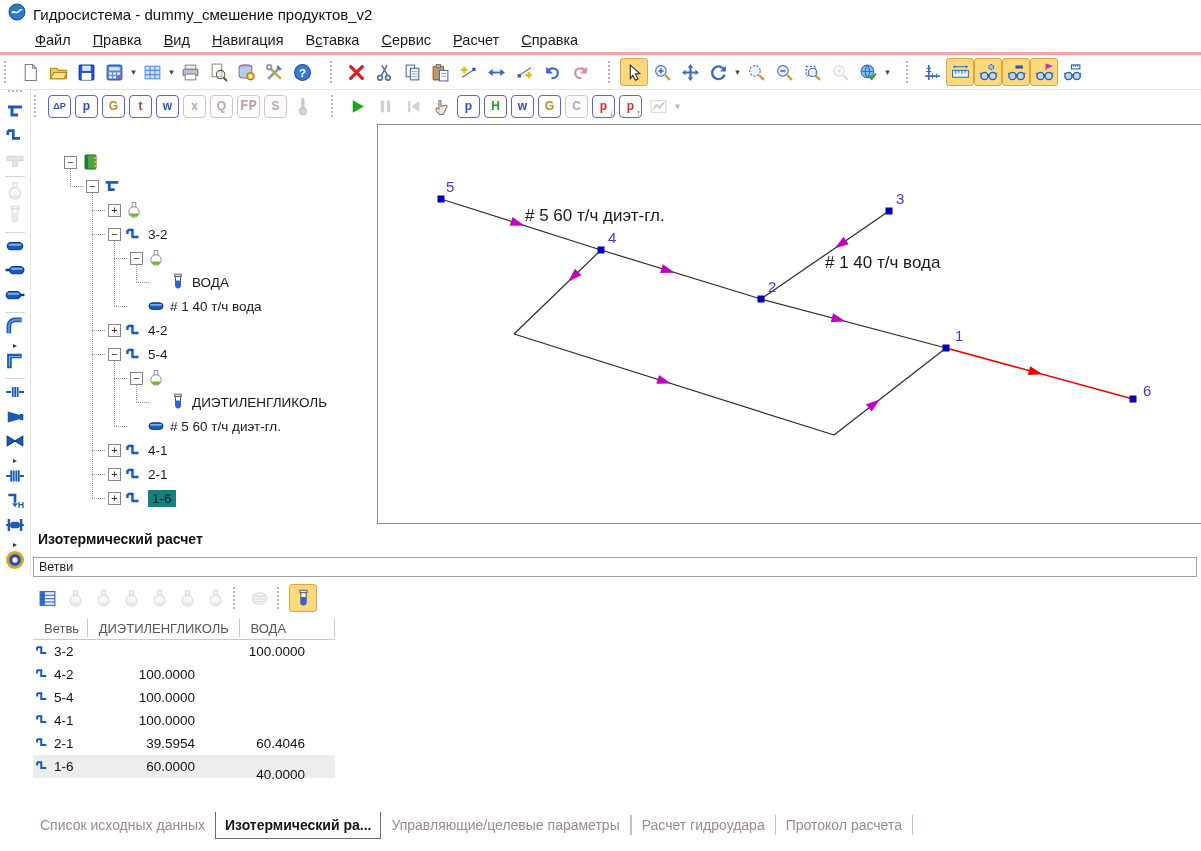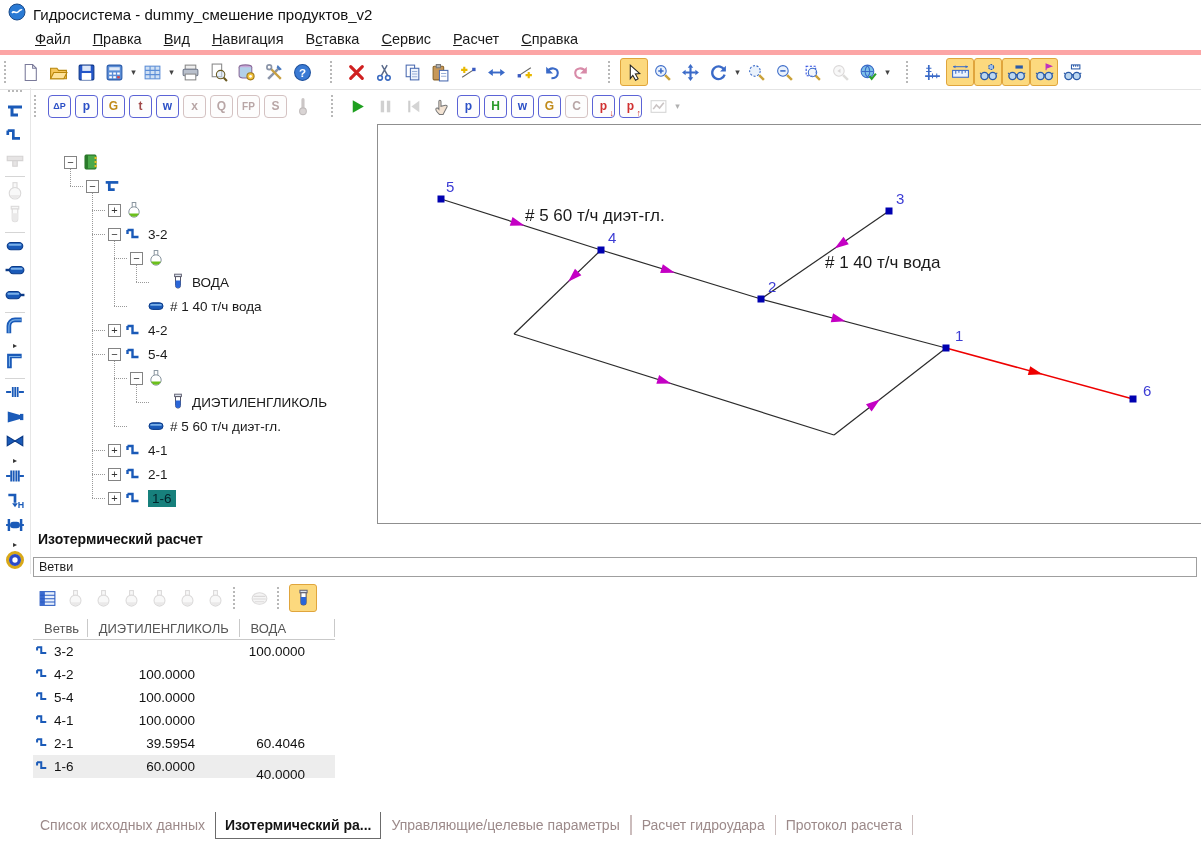--- a/index.html
+++ b/index.html
@@ -3,21 +3,21 @@
 <meta charset="utf-8">
 <style>
   html,body{margin:0;padding:0;background:#fff;}
   .app{position:relative;width:1201px;height:851px;background:#fff;overflow:hidden;
        font-family:"Liberation Sans","DejaVu Sans",sans-serif;color:#1a1a1a;}
   .abs{position:absolute;}
   
   .titlebar{left:0;top:0;width:1201px;height:28px;display:flex;align-items:center;gap:7px;padding-left:8px;box-sizing:border-box;}
   .titlebar .ttl{font-size:15px;color:#111;}
   
-  .menubar{left:0;top:28px;width:1201px;height:27px;display:flex;align-items:center;padding-left:24px;box-sizing:border-box;border-bottom:5px solid #fca5a5;}
+  .menubar{left:0;top:28px;width:1201px;height:27px;display:flex;align-items:center;padding-left:24px;box-sizing:border-box;border-bottom:3px solid #fca5a5;}
   .menuitem{font-size:14.5px;padding:3px 11px;color:#1a1a1a;cursor:default;}
   .menuitem u{text-decoration:underline;}
   
   .tb{display:flex;align-items:center;}
   .tb1{left:0;top:55px;width:1201px;height:34px;border-bottom:1px solid #e4e4e4;}
   .tb2{left:30px;top:90px;width:1171px;height:32px;}
   .grip{width:5px;height:22px;border-left:2px dotted #b8b8b8;margin:0 5px 0 4px;}
   .tbtn{width:26px;height:26px;display:flex;align-items:center;justify-content:center;border:1px solid transparent;border-radius:3px;position:relative;flex:0 0 auto;}
   .tbtn svg{width:19px;height:19px;display:block;}
   .tbtn.hl{background:#fcd97e;border:1px solid #e0a53c;}
@@ -419,21 +419,21 @@
     </div>
   <div class="abs tb tb2" id="tb2">
       <div class="grip"></div>
       <div class="lbtn" style="color: rgb(43, 80, 198); font-size: 9px;">ΔP</div>
       <div class="lbtn" style="color: rgb(43, 80, 198); font-size: 12px;">p</div>
       <div class="lbtn" style="color: rgb(192, 138, 24); font-size: 12px;">G</div>
       <div class="lbtn" style="color: rgb(160, 72, 72); font-size: 12px;">t</div>
       <div class="lbtn" style="color: rgb(43, 80, 198); font-size: 12px;">w</div>
       <div class="lbtn dletter" style="color: rgb(184, 166, 166); font-size: 12px;">x</div>
       <div class="lbtn dletter" style="color: rgb(184, 166, 166); font-size: 12px;">Q</div>
-      <div class="lbtn dletter" style="color: rgb(184, 166, 166); font-size: 10px;">FP</div>
+      <div class="lbtn dletter" style="color: rgb(184, 166, 166); font-size: 14px; font-family: Liberation Mono, monospace;">FP</div>
       <div class="lbtn dletter" style="color: rgb(184, 166, 166); font-size: 12px;">S</div>
       <div class="tbtn dis">
         <span class="">
           <svg viewBox="0 0 18 18">
             <path d="M8.5 2.5v9" stroke="#b86a6a" stroke-width="3" stroke-linecap="round"></path>
             <circle cx="8.5" cy="13.5" r="3.2" fill="#d88a8a" stroke="#a05050"></circle>
           </svg>
         </span>
       </div>
       <div class="gap8"></div>

